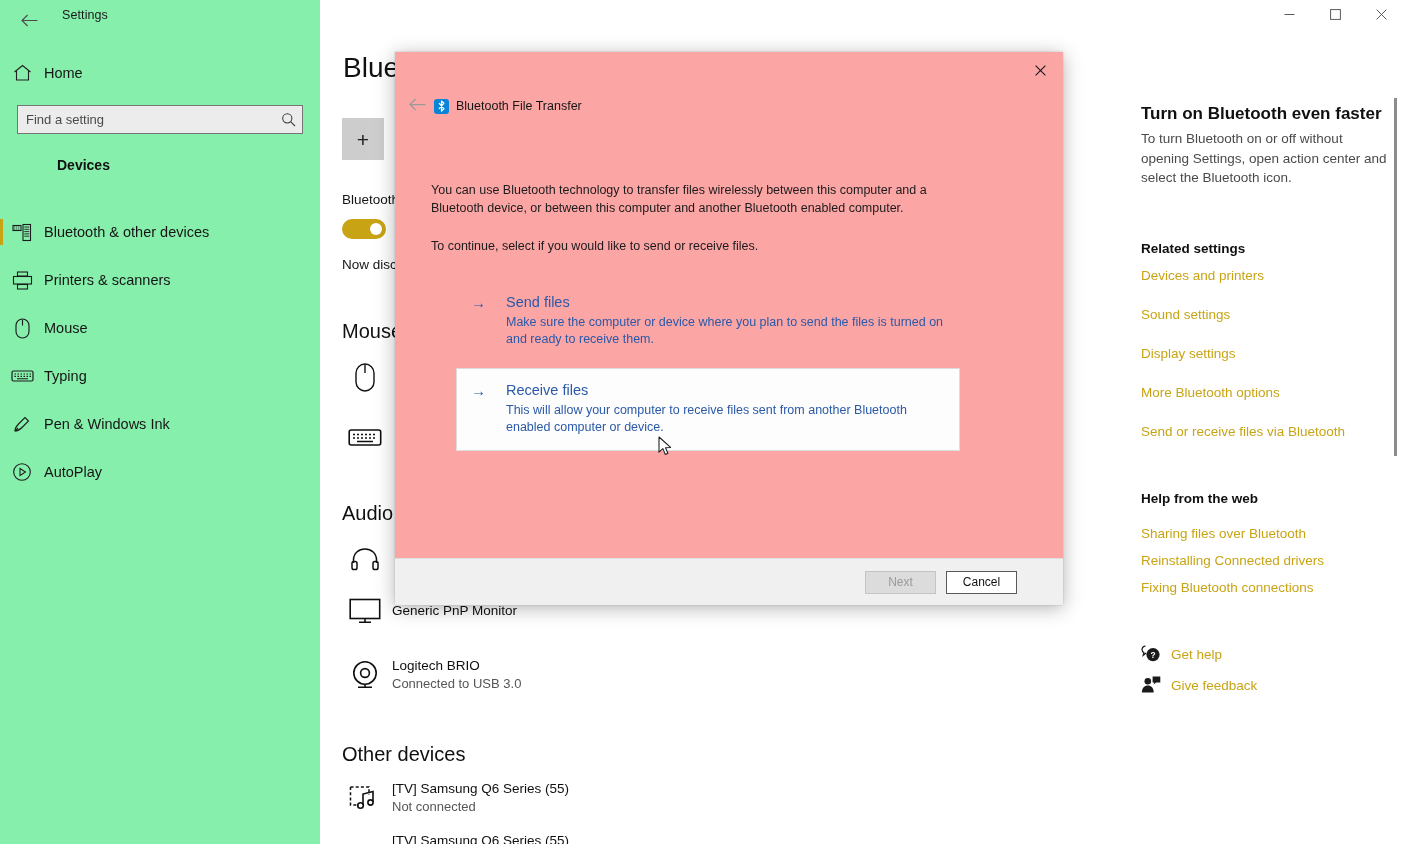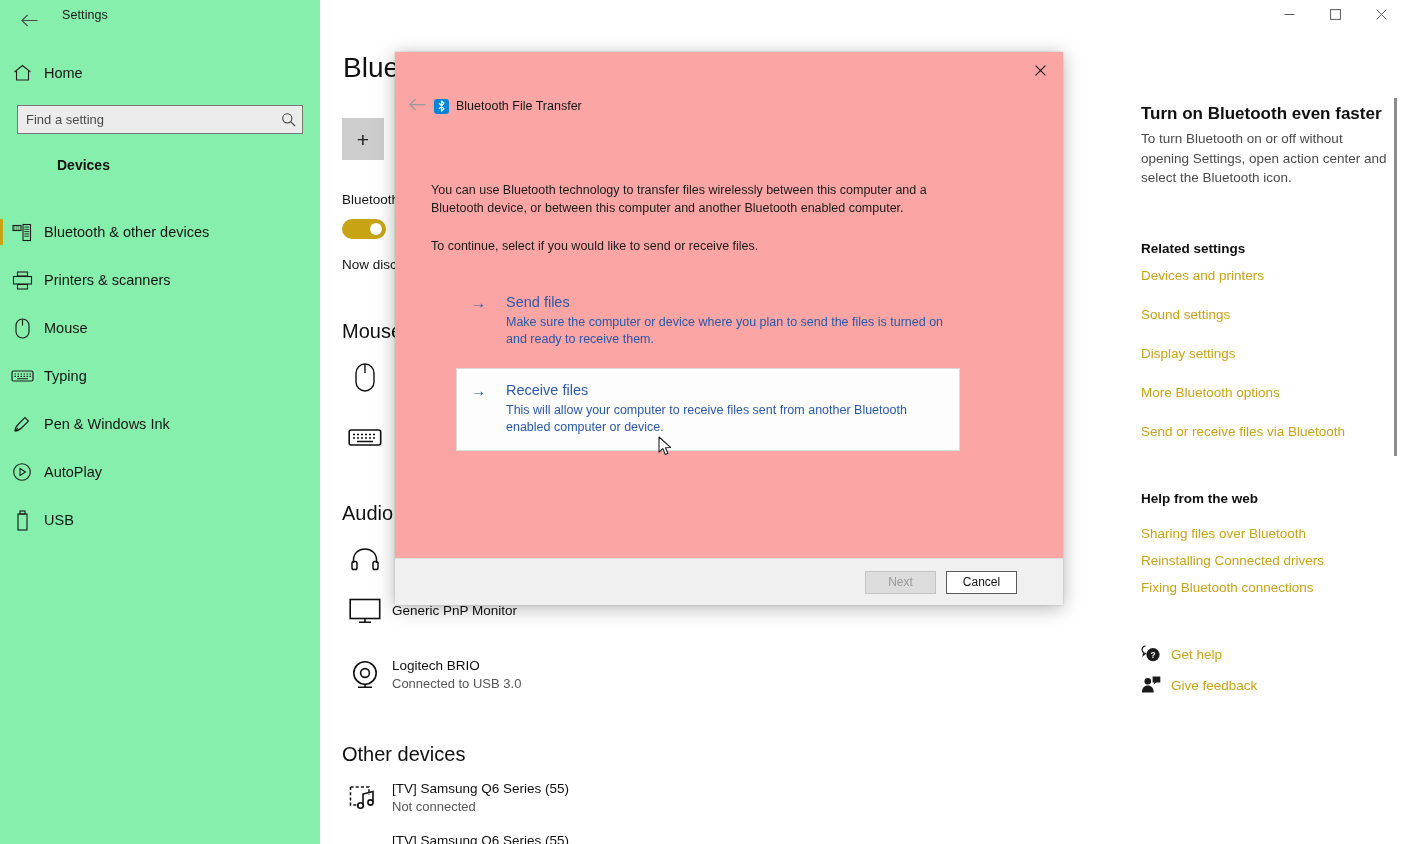--- a/index.html
+++ b/index.html
@@ -349,30 +349,20 @@
         <span class="sel"></span>
         <span class="ico">
           <svg width="20" height="20" viewBox="0 0 20 20">
             <circle cx="10" cy="10" r="8.3" stroke="currentColor" stroke-width="1.1" fill="none"></circle>
             <path d="M8 6.5 L13.5 10 L8 13.5 Z" stroke="currentColor" stroke-width="1.05" fill="none"></path>
           </svg>
         </span>
         <span class="lbl">AutoPlay</span>
       </div>
 
-      <div class="navitem">
-        <span class="sel"></span>
-        <span class="ico">
-          <svg width="13" height="21" viewBox="0 0 13 21">
-            <rect x="2" y="4" width="9" height="16" stroke="currentColor" stroke-width="1.15" fill="none"></rect>
-            <rect x="4" y="1" width="5" height="3" stroke="currentColor" stroke-width="1.15" fill="none"></rect>
-          </svg>
-        </span>
-        <span class="lbl">USB</span>
-      </div>
 
     </div>
   </div>
 
   <div class="main">
     <div class="page-head">Bluetooth &amp; other devices</div>
 
     <div class="add-btn">
       <span>+</span>
     </div>

